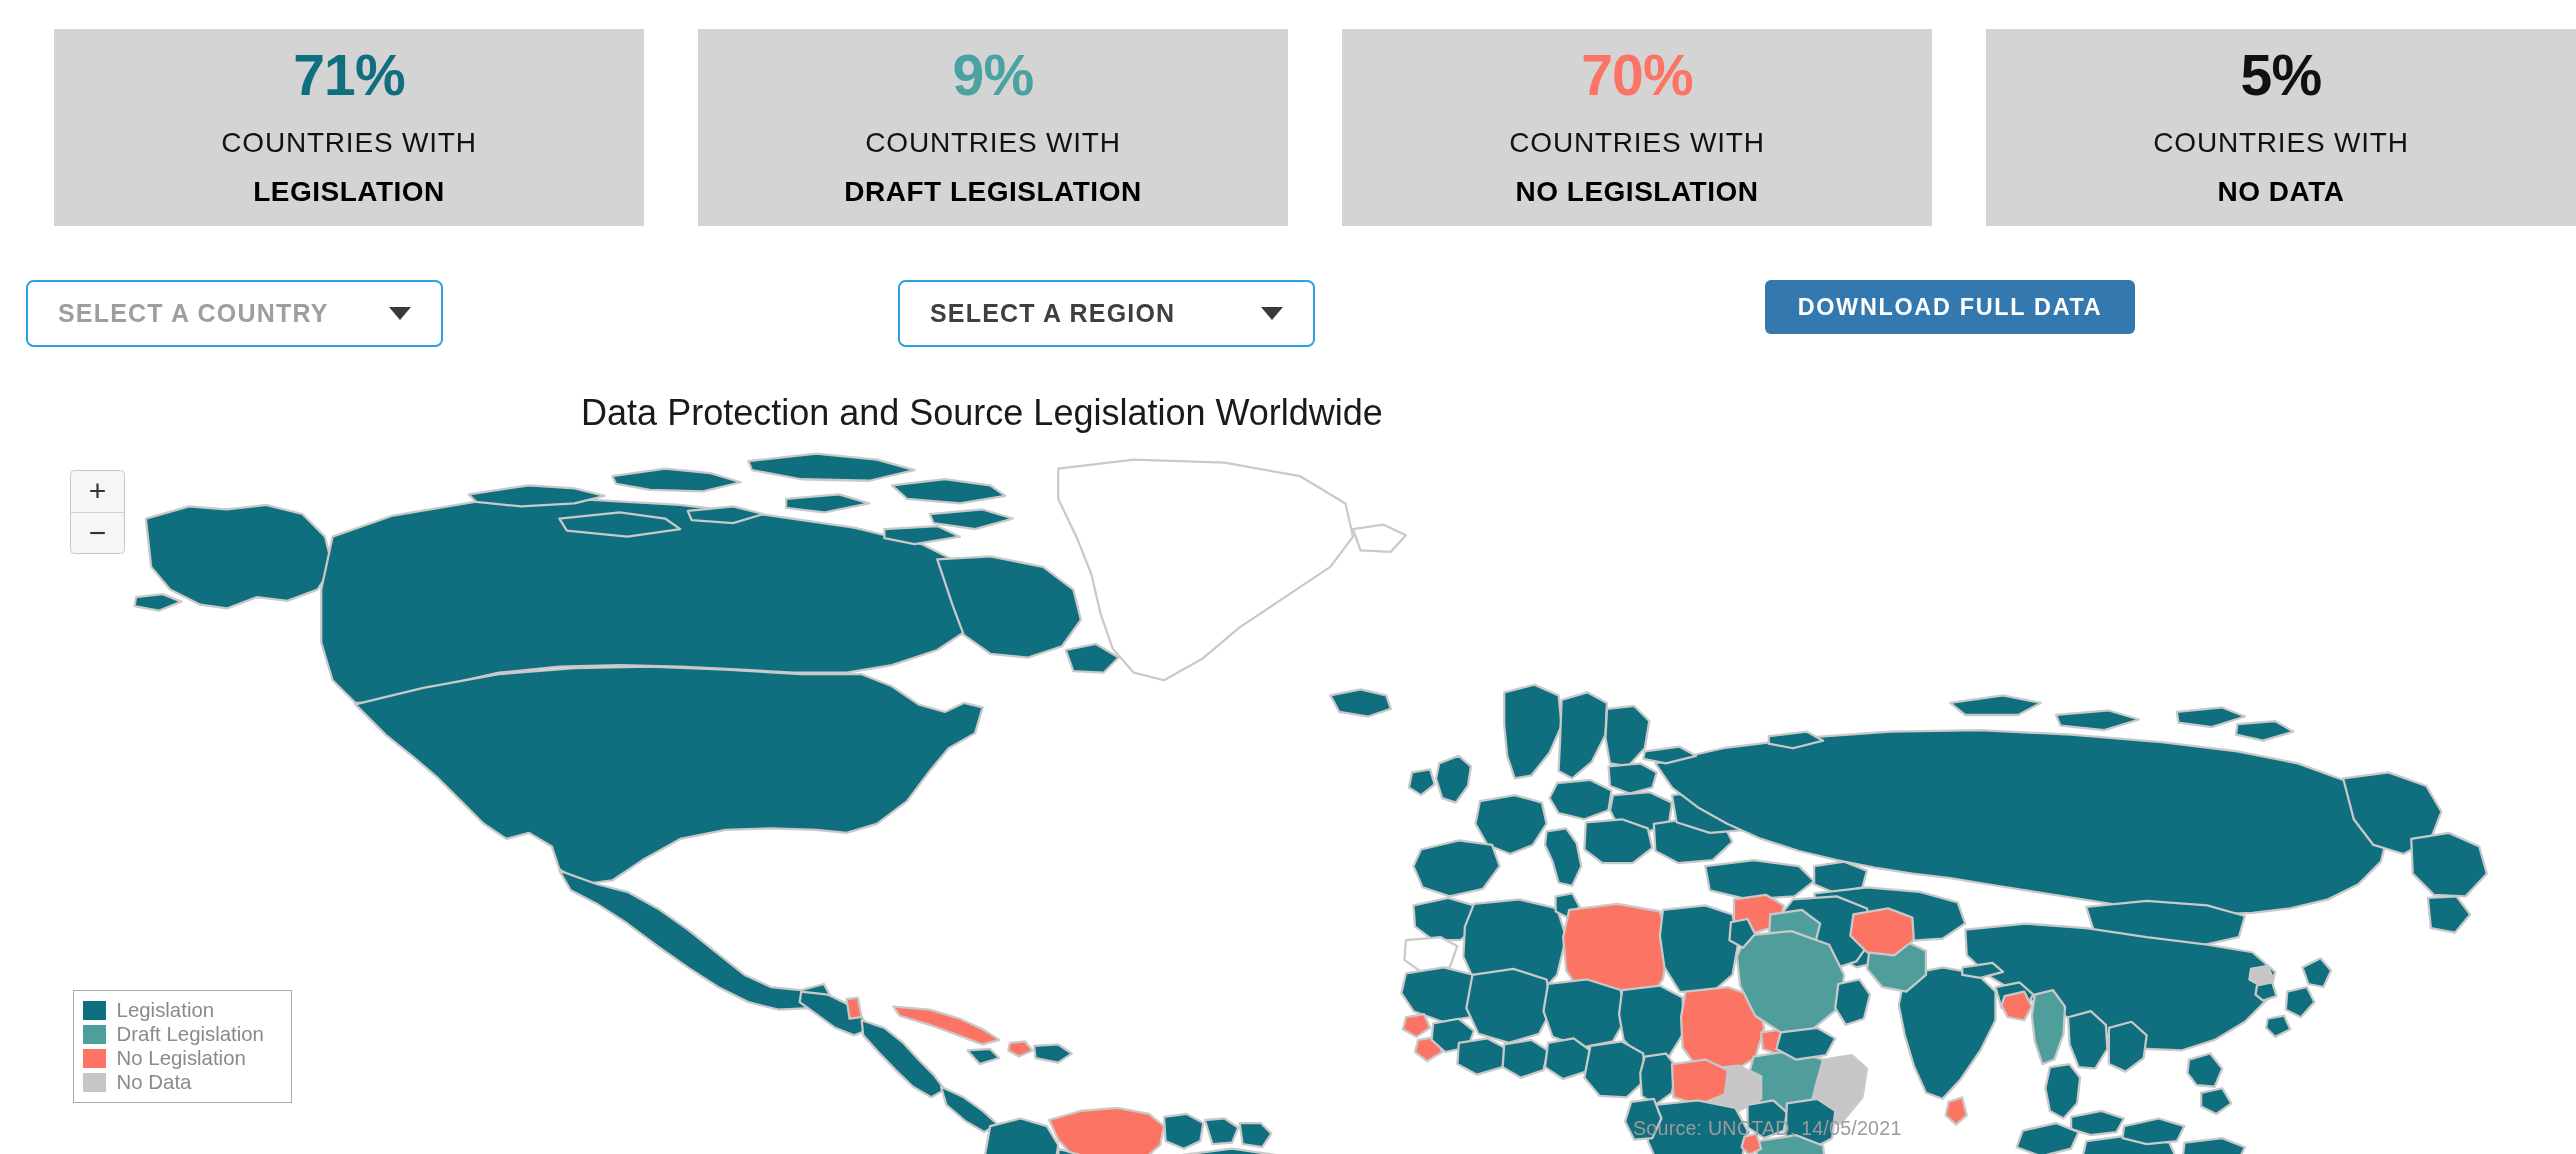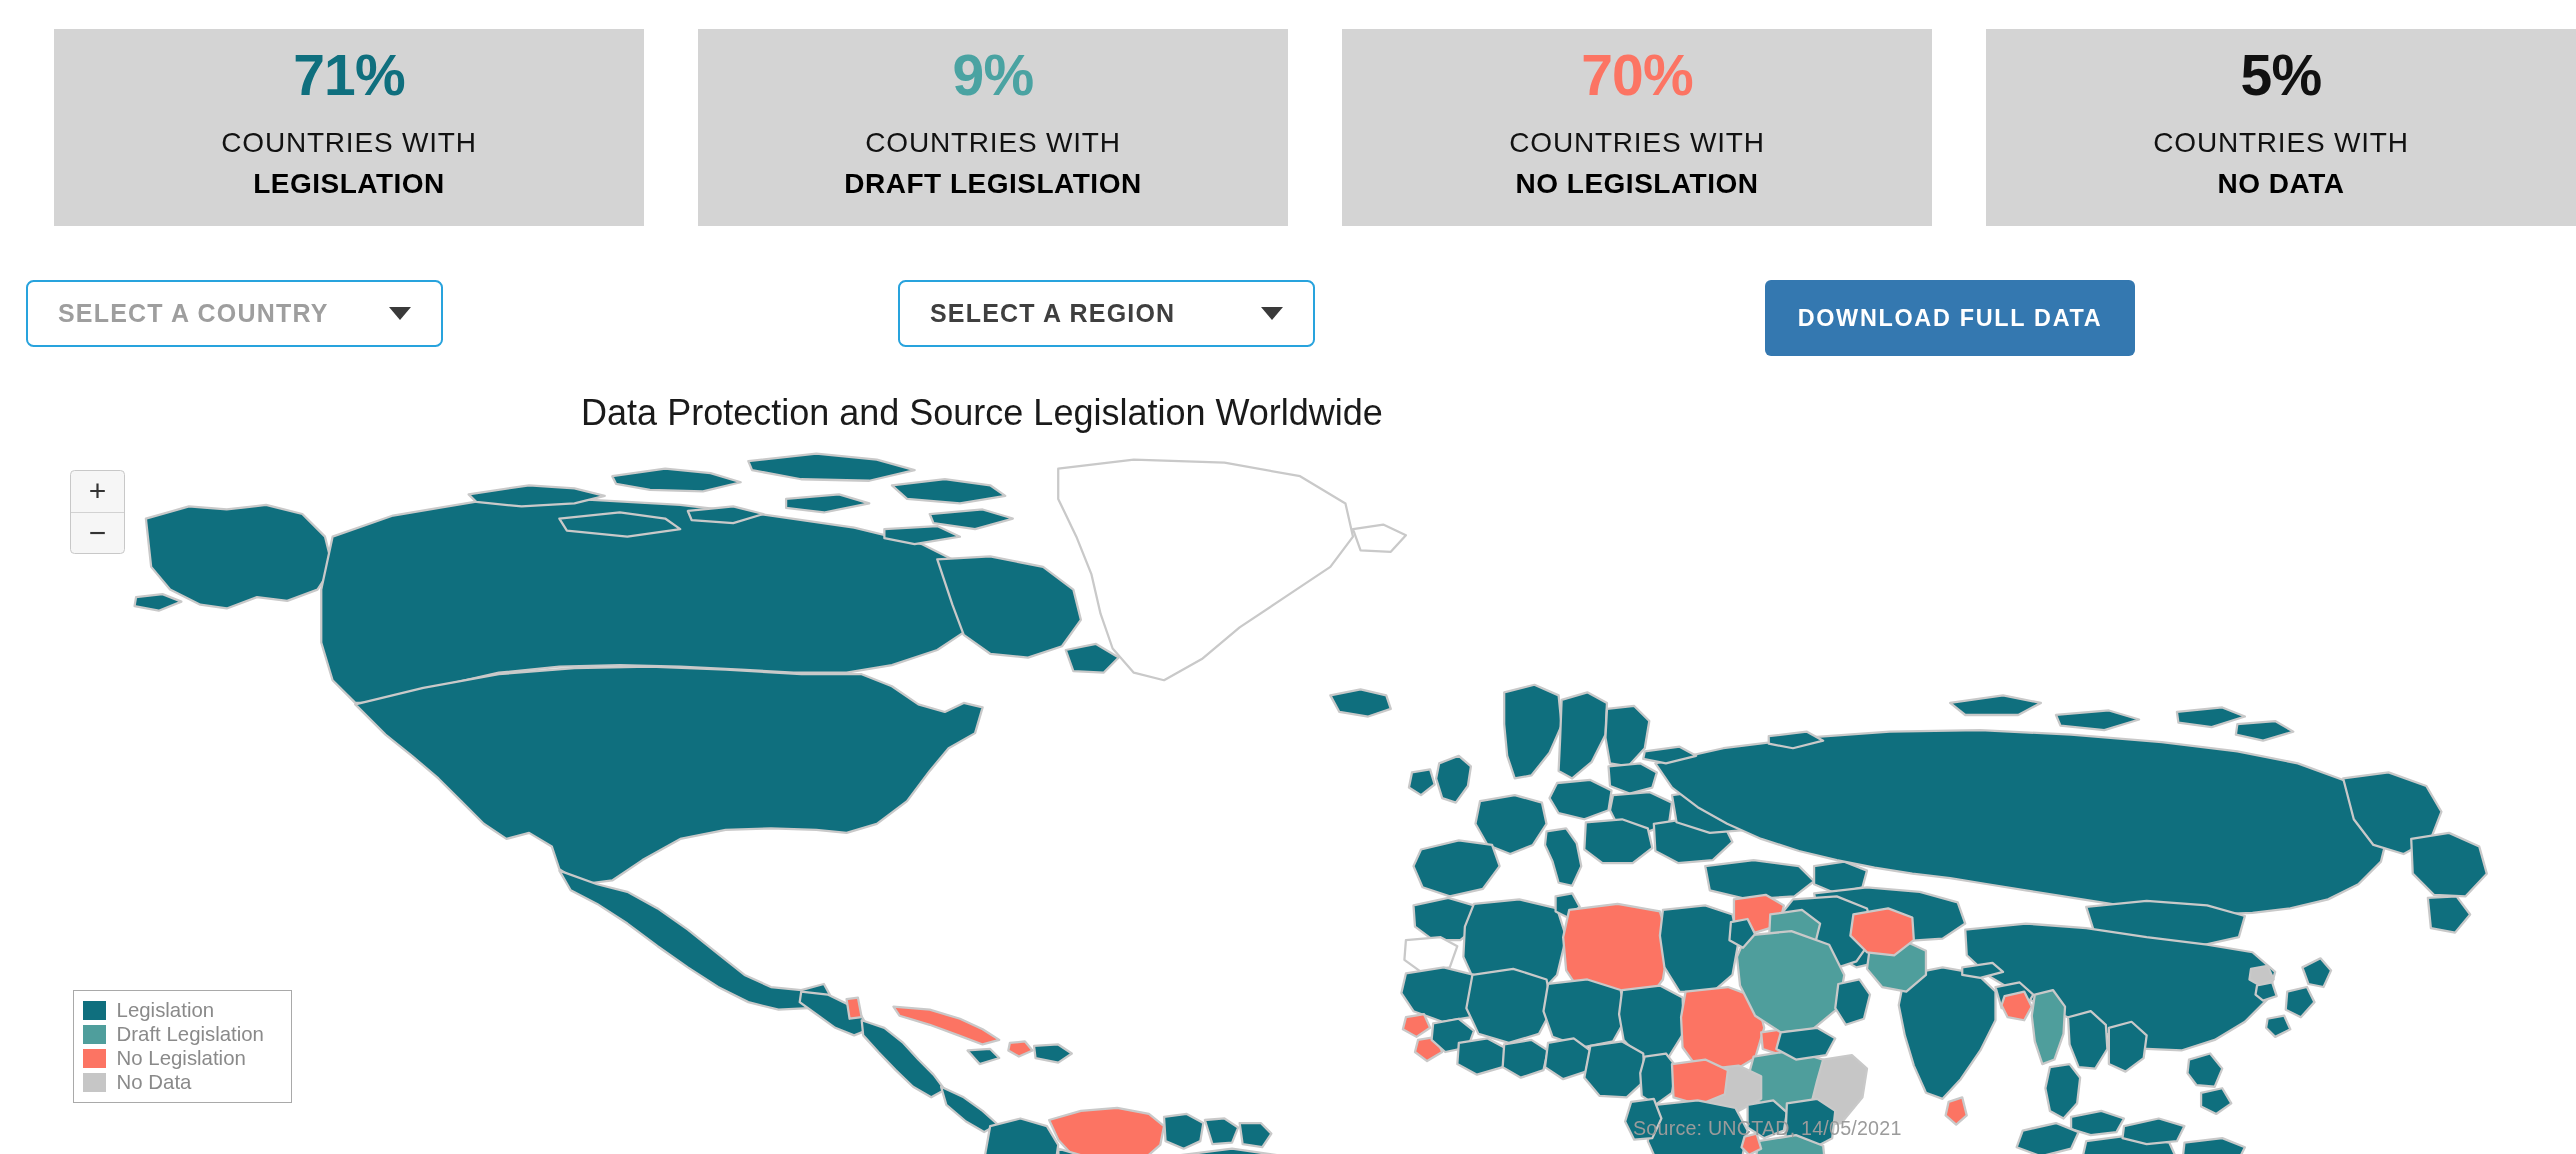--- a/index.html
+++ b/index.html
@@ -21,21 +21,21 @@
   }
   .stat-card.c1{margin-left:54px;width:590px;}
   .stat-card.c2{margin-left:54px;width:590px;}
   .stat-card.c3{margin-left:54px;width:590px;}
   .stat-card.c4{margin-left:54px;width:590px;}
   .stat-pct{
     font-size:57px;font-weight:bold;line-height:1.0;
     letter-spacing:-0.8px;margin-bottom:23px;
     font-family:"Liberation Sans", sans-serif;
   }
-  .stat-l1{font-size:28px;color:#111;letter-spacing:0.8px;margin-bottom:9px;font-weight:400;}
+  .stat-l1{font-size:28px;color:#111;letter-spacing:0.8px;margin-bottom:17px;font-weight:400;}
   .stat-l2{font-size:28px;color:#000;letter-spacing:0.5px;font-weight:bold;}
 
   
   .controls{position:absolute;left:0;top:280px;width:2576px;height:83px;}
   .select-box{
     position:absolute;box-sizing:border-box;
     height:67px;border:2.3px solid #28a3dd;border-radius:7.6px;background:#fff;
     display:flex;align-items:center;cursor:pointer;
   }
   #country-select{left:26px;top:0;width:417px;}
@@ -43,21 +43,21 @@
   .select-label{
     font-size:25px;font-weight:bold;letter-spacing:1.2px;
     margin-left:30px;flex:1;
   }
   .caret{
     width:0;height:0;margin-right:30px;
     border-left:11.3px solid transparent;border-right:11.3px solid transparent;
     border-top:13px solid #3a3a3a;
   }
   #download-btn{
-    position:absolute;left:1765px;top:0;width:370px;height:76px;
+    position:absolute;left:1765px;top:0;width:370px;height:54px;
     background:#3478b0;border:none;border-radius:6px;color:#fff;
     font-size:23.4px;font-weight:bold;letter-spacing:1.7px;
     font-family:"Liberation Sans", sans-serif;cursor:pointer;
   }
 
   
   .map-title{
     position:absolute;left:0;top:392px;width:2576px;text-align:center;
     font-size:36px;color:#1a1a1a;font-weight:400;
     padding-right:612px;box-sizing:border-box;

